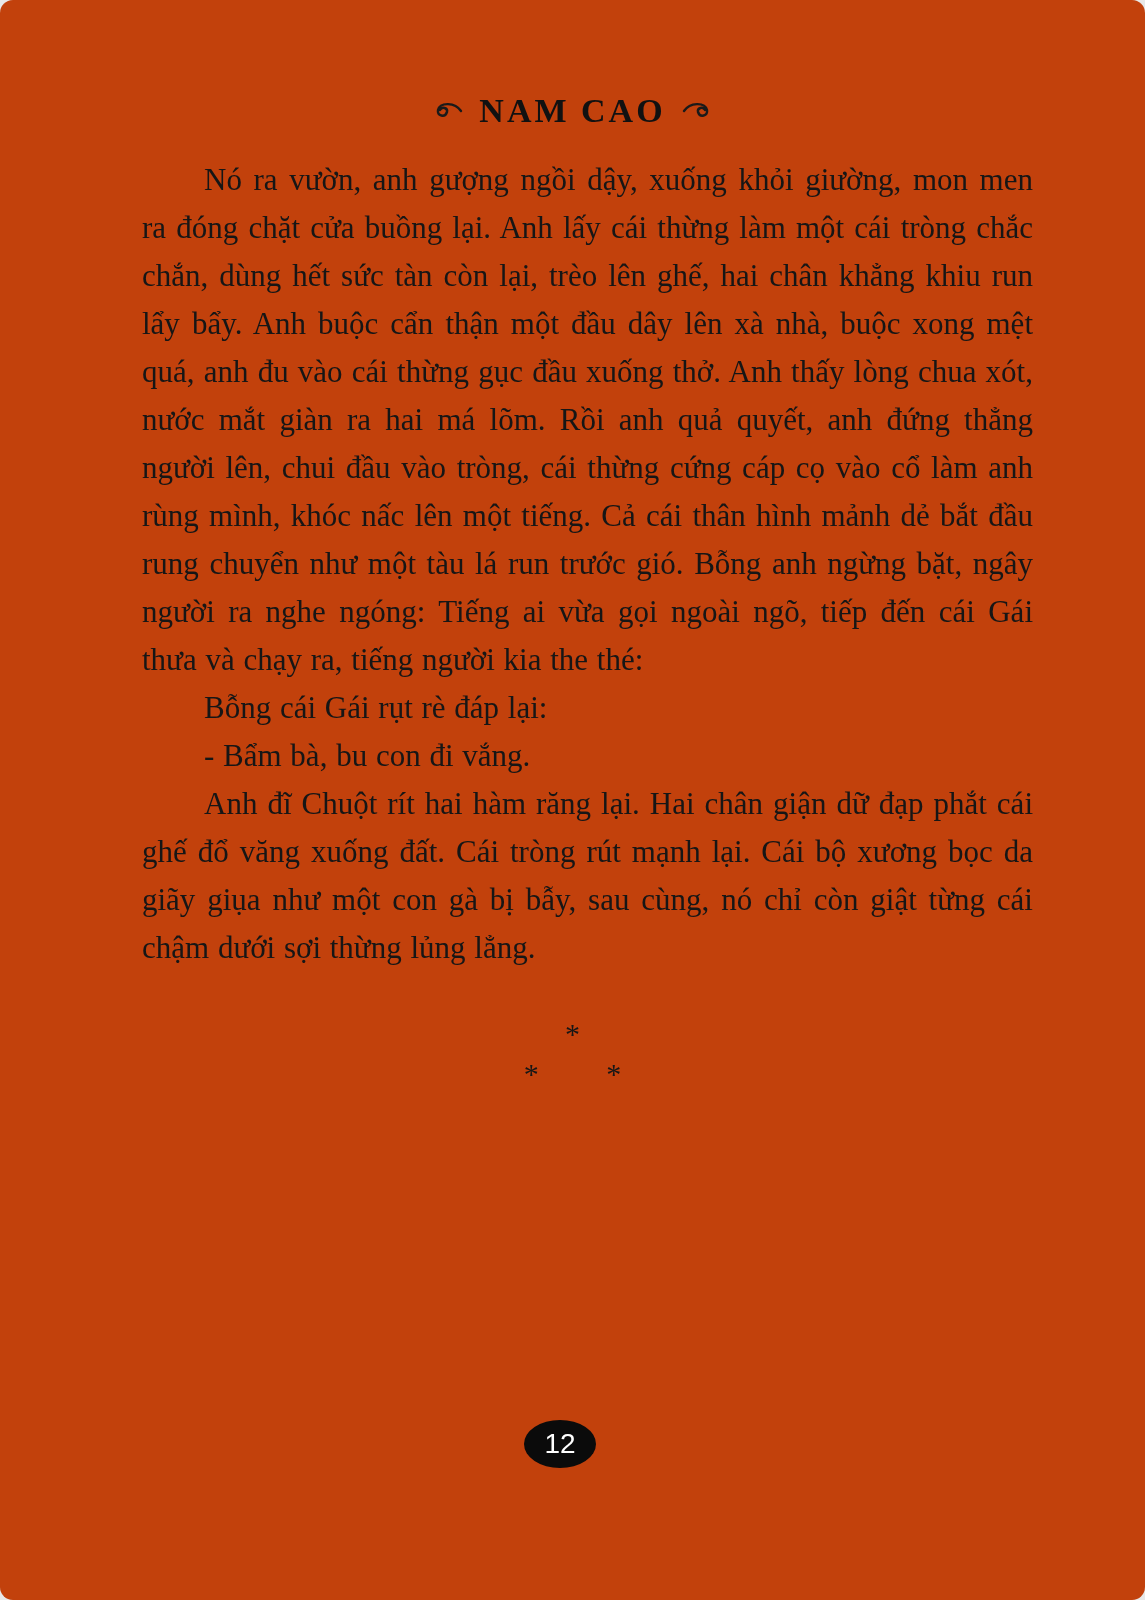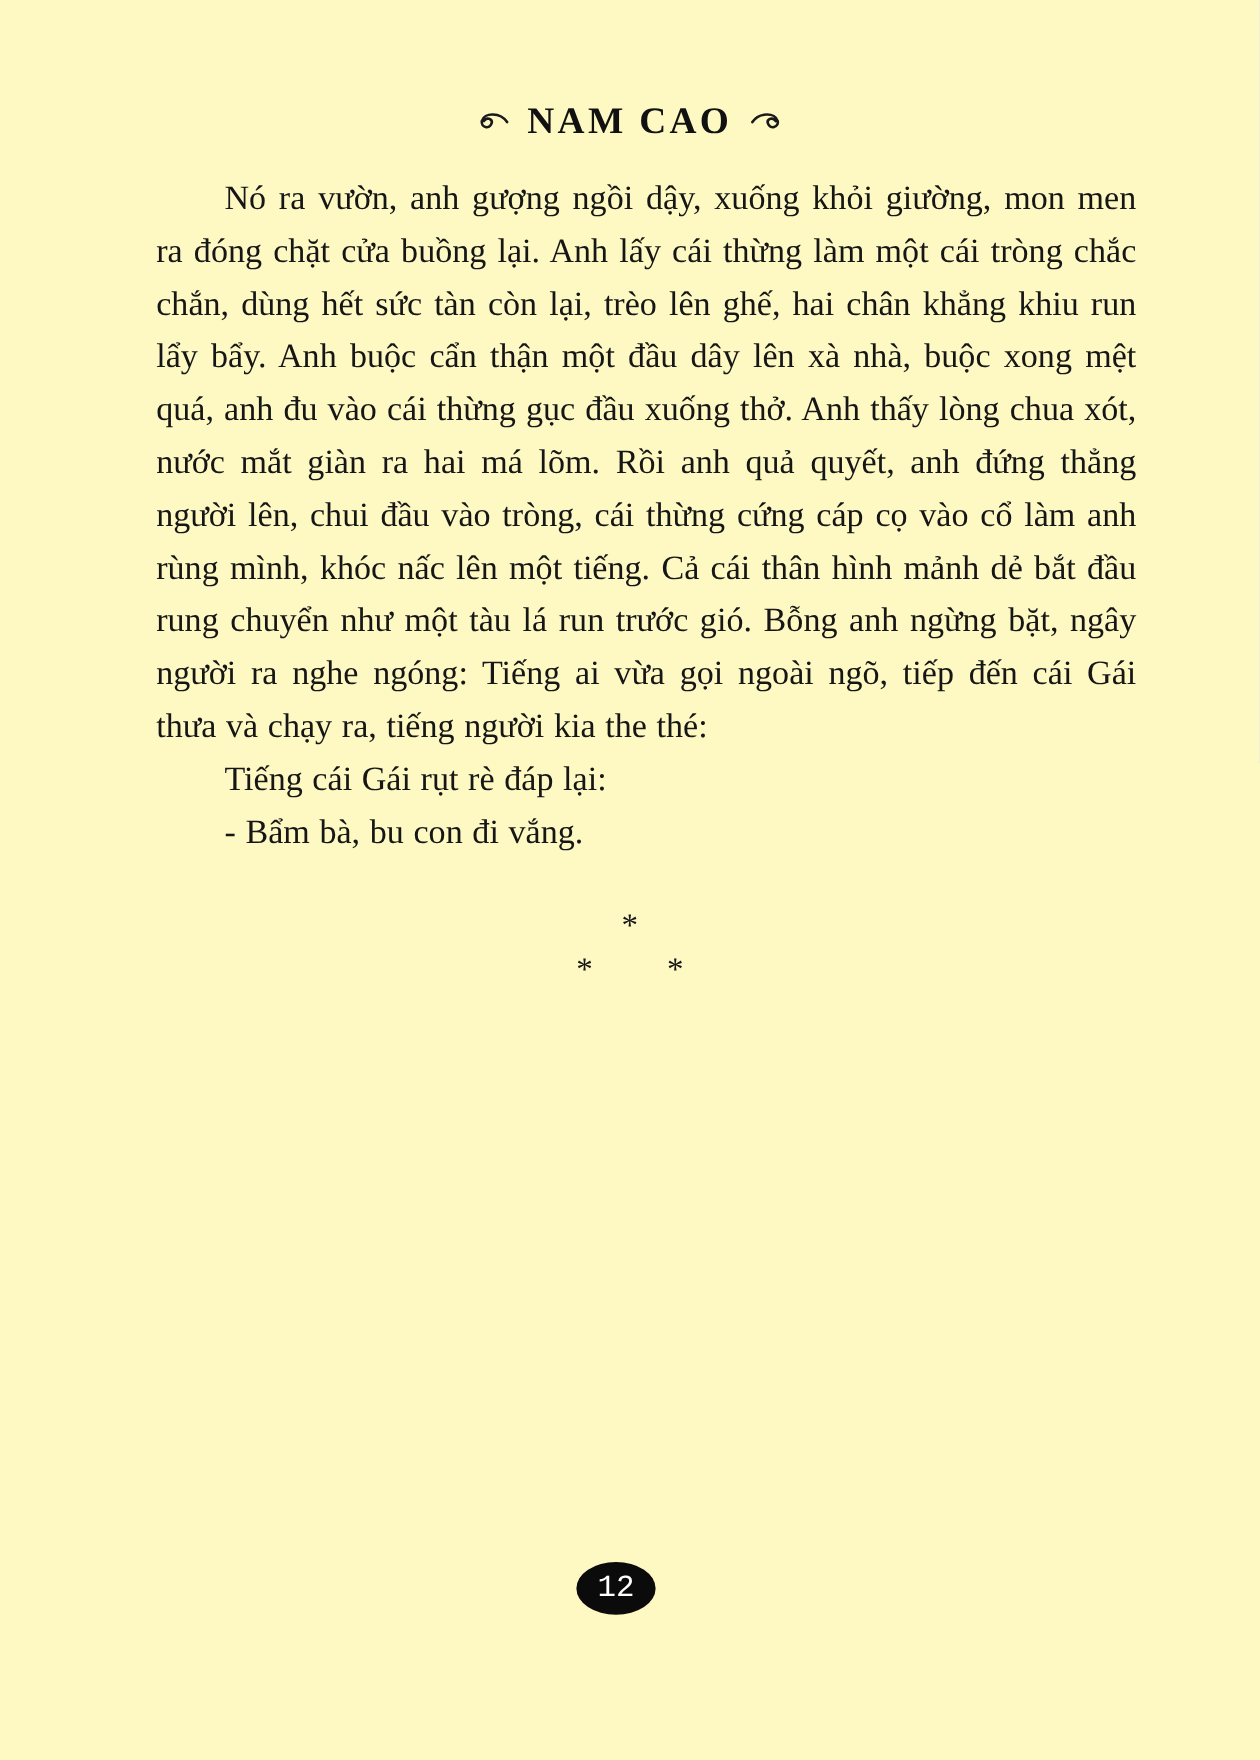--- a/index.html
+++ b/index.html
@@ -5,25 +5,26 @@
   html, body {
     margin: 0;
     padding: 0;
     background: #e8e8e8;
   }
   .page {
     position: relative;
     width: 1145px;
     height: 1600px;
     margin: 0 auto;
-    background: #fef9c3;
+    background: #c2410c;
     box-sizing: border-box;
     font-family: "Liberation Serif", serif;
     color: #151515;
     overflow: hidden;
+    border-radius: 13px;
   }
   .page-header {
     padding-top: 92px;
     display: flex;
     justify-content: center;
     align-items: center;
     gap: 16px;
   }
   .page-header .title {
     margin: 0;
@@ -70,21 +71,21 @@
     height: 48px;
     background: #0b0b0b;
     border-radius: 50%;
     display: flex;
     align-items: center;
     justify-content: center;
   }
   .page-number-badge span {
     color: #ffffff;
     font-size: 28px;
-    font-family: Liberation Mono, monospace;
+    font-family: Liberation Sans, sans-serif;
   }
 </style>
 </head>
 <body>
 
 <div class="page">
 
   <header class="page-header">
     <span class="fleuron left">
       <svg viewBox="0 0 36 20" width="36" height="20" aria-hidden="true">
@@ -94,22 +95,23 @@
     <h1 class="title">NAM CAO</h1>
     <span class="fleuron right">
       <svg viewBox="0 0 36 20" width="36" height="20" aria-hidden="true">
         <path d="M34 10 C28 1 13 1 11 9 C10 15 18 17 20 11 C21 7 15 5 13 9" stroke="#1a1a1a" stroke-width="2.4" fill="none" stroke-linecap="round"></path>
       </svg>
     </span>
   </header>
 
   <main class="content">
     <p>Nó ra vườn, anh gượng ngồi dậy, xuống khỏi giường, mon men ra đóng chặt cửa buồng lại. Anh lấy cái thừng làm một cái tròng chắc chắn, dùng hết sức tàn còn lại, trèo lên ghế, hai chân khẳng khiu run lẩy bẩy. Anh buộc cẩn thận một đầu dây lên xà nhà, buộc xong mệt quá, anh đu vào cái thừng gục đầu xuống thở. Anh thấy lòng chua xót, nước mắt giàn ra hai má lõm. Rồi anh quả quyết, anh đứng thẳng người lên, chui đầu vào tròng, cái thừng cứng cáp cọ vào cổ làm anh rùng mình, khóc nấc lên một tiếng. Cả cái thân hình mảnh dẻ bắt đầu rung chuyển như một tàu lá run trước gió. Bỗng anh ngừng bặt, ngây người ra nghe ngóng: Tiếng ai vừa gọi ngoài ngõ, tiếp đến cái Gái thưa và chạy ra, tiếng người kia the thé:</p>
-    <p>Tiếng cái Gái rụt rè đáp lại:</p>
+    <p>Bỗng cái Gái rụt rè đáp lại:</p>
     <p>- Bẩm bà, bu con đi vắng.</p>
+    <p>Anh đĩ Chuột rít hai hàm răng lại. Hai chân giận dữ đạp phắt cái ghế đổ văng xuống đất. Cái tròng rút mạnh lại. Cái bộ xương bọc da giãy giụa như một con gà bị bẫy, sau cùng, nó chỉ còn giật từng cái chậm dưới sợi thừng lủng lẳng.</p>
   </main>
 
   <div class="separator">
     <div class="sep-top">*</div>
     <div class="sep-row">
       <span>*</span>
       <span>*</span>
     </div>
   </div>
 

